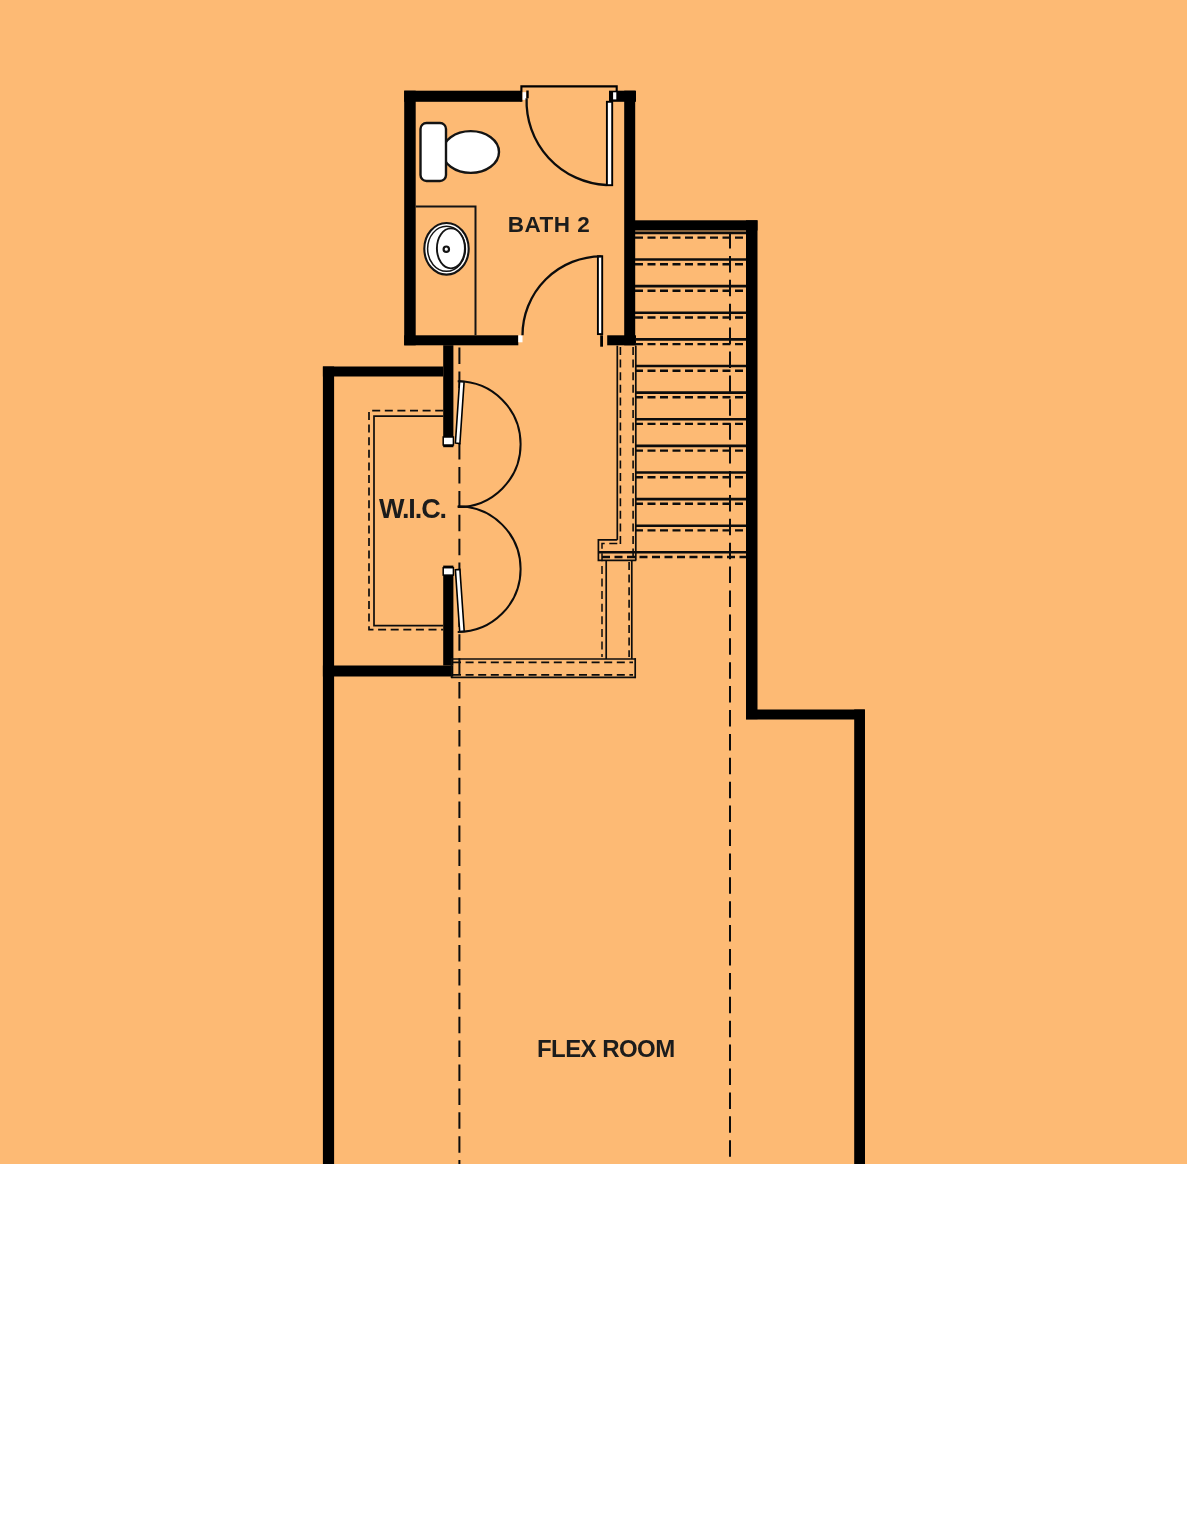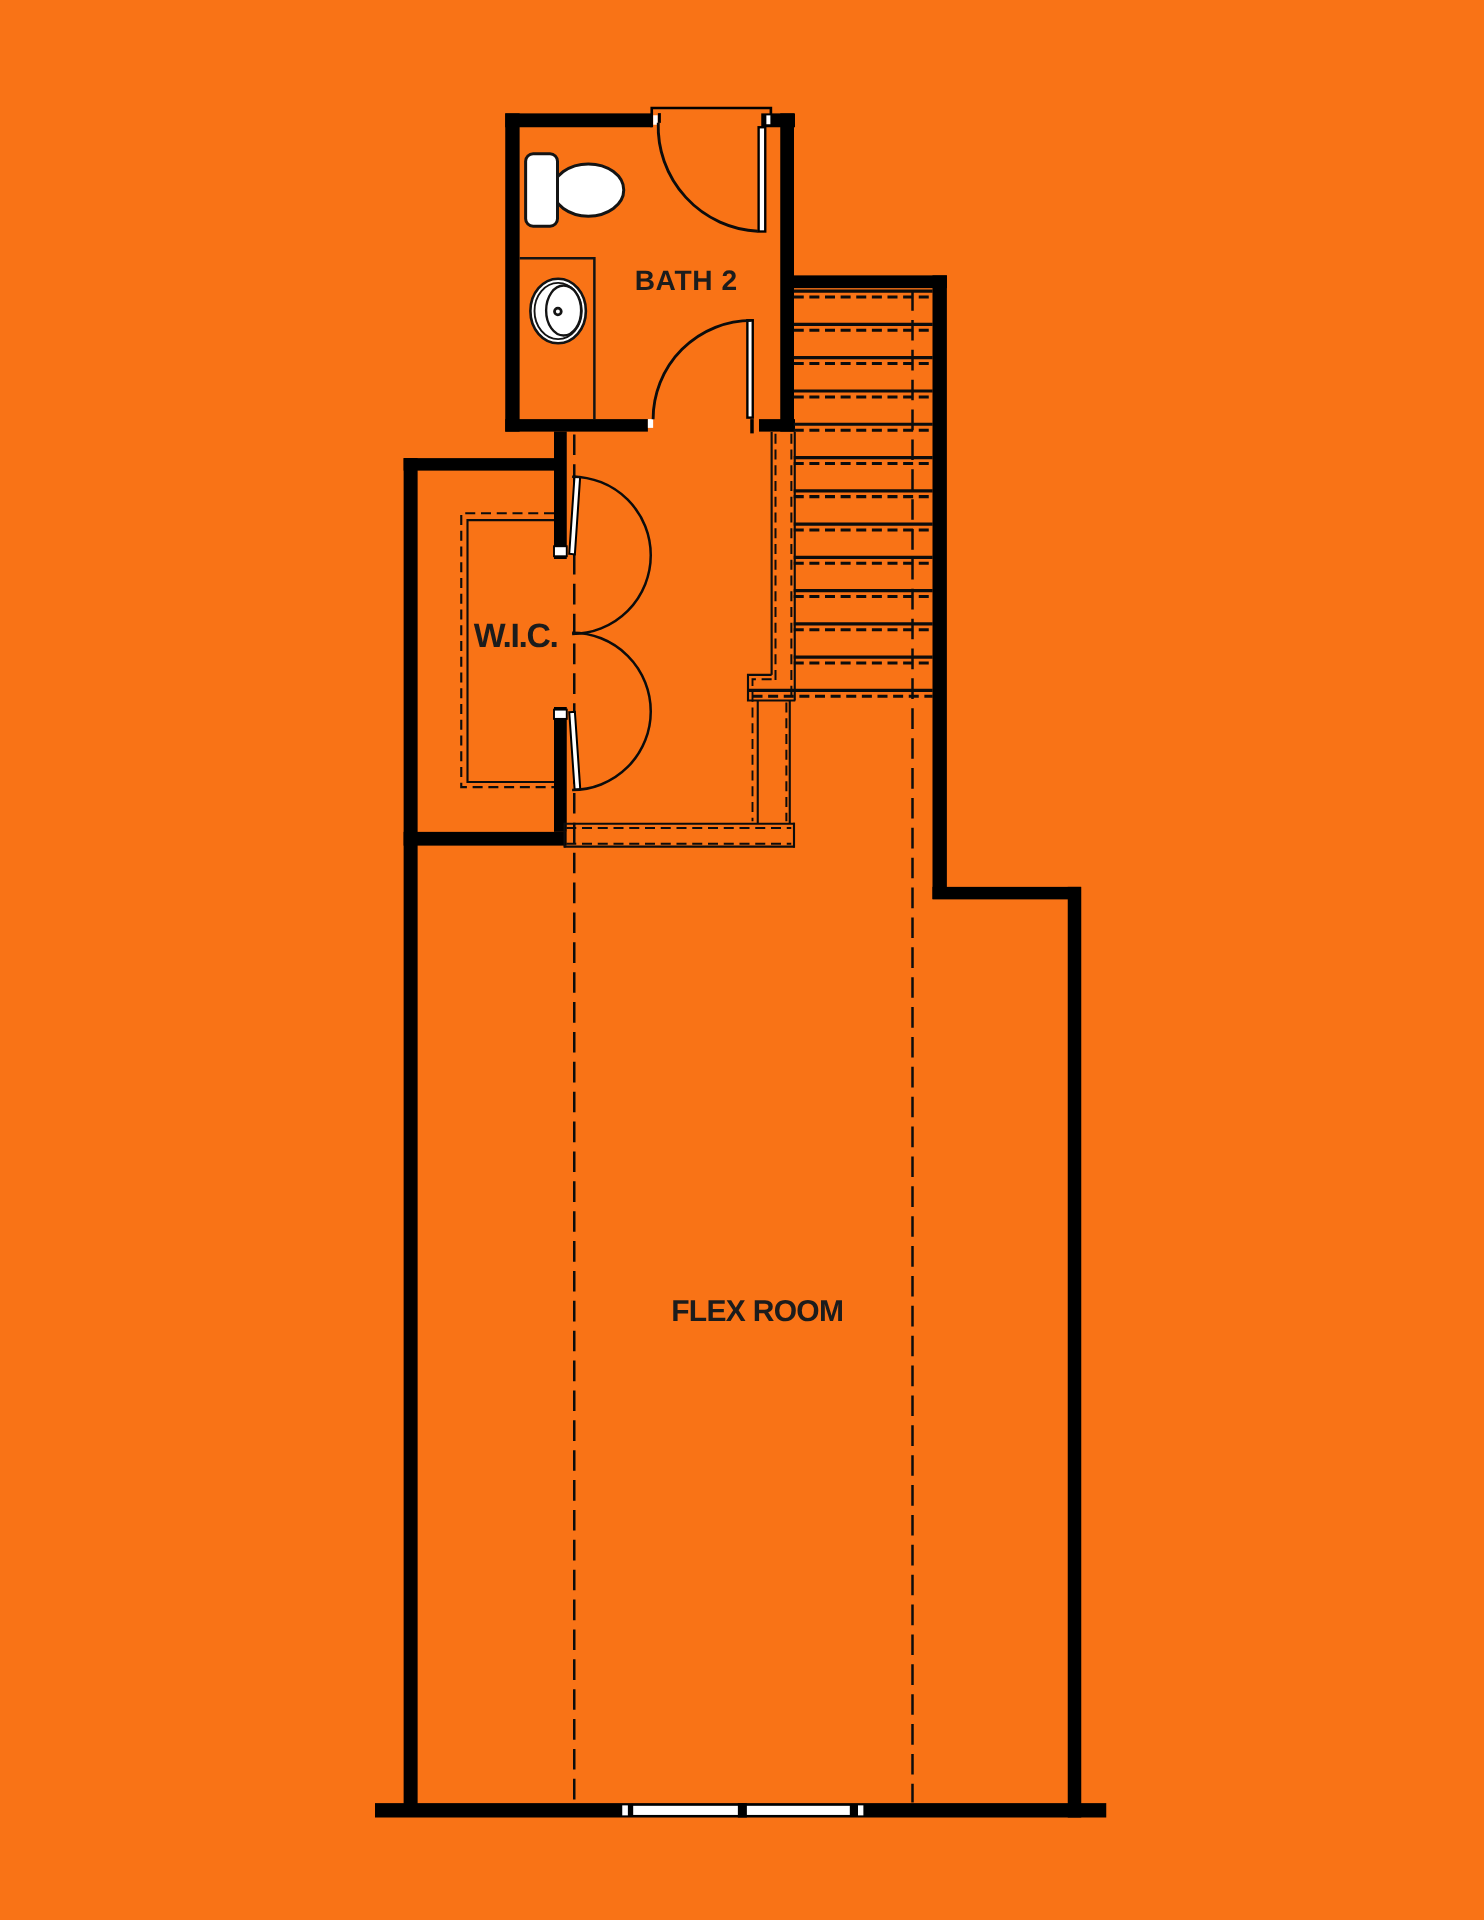--- a/index.html
+++ b/index.html
@@ -1,16 +1,16 @@
 <!DOCTYPE html>
 <html><head>
 <meta charset="utf-8">
 <style>
   html,body{margin:0;padding:0;background:#ffffff;}
-  #page{width:1187px;height:1536px;position:relative;background:#f97316;overflow:hidden;}
+  #page{width:1187px;height:1164px;position:relative;background:#fdba74;overflow:hidden;}
   svg{position:absolute;top:0;left:0;}
   text{font-family:"Liberation Sans", sans-serif;font-weight:bold;fill:#1c1c1c;}
 </style>
 </head>
 <body>
 <div id="page">
 <svg width="1187" height="1536" viewBox="0 0 1187 1536">
 
   <g fill="#000000">
 

